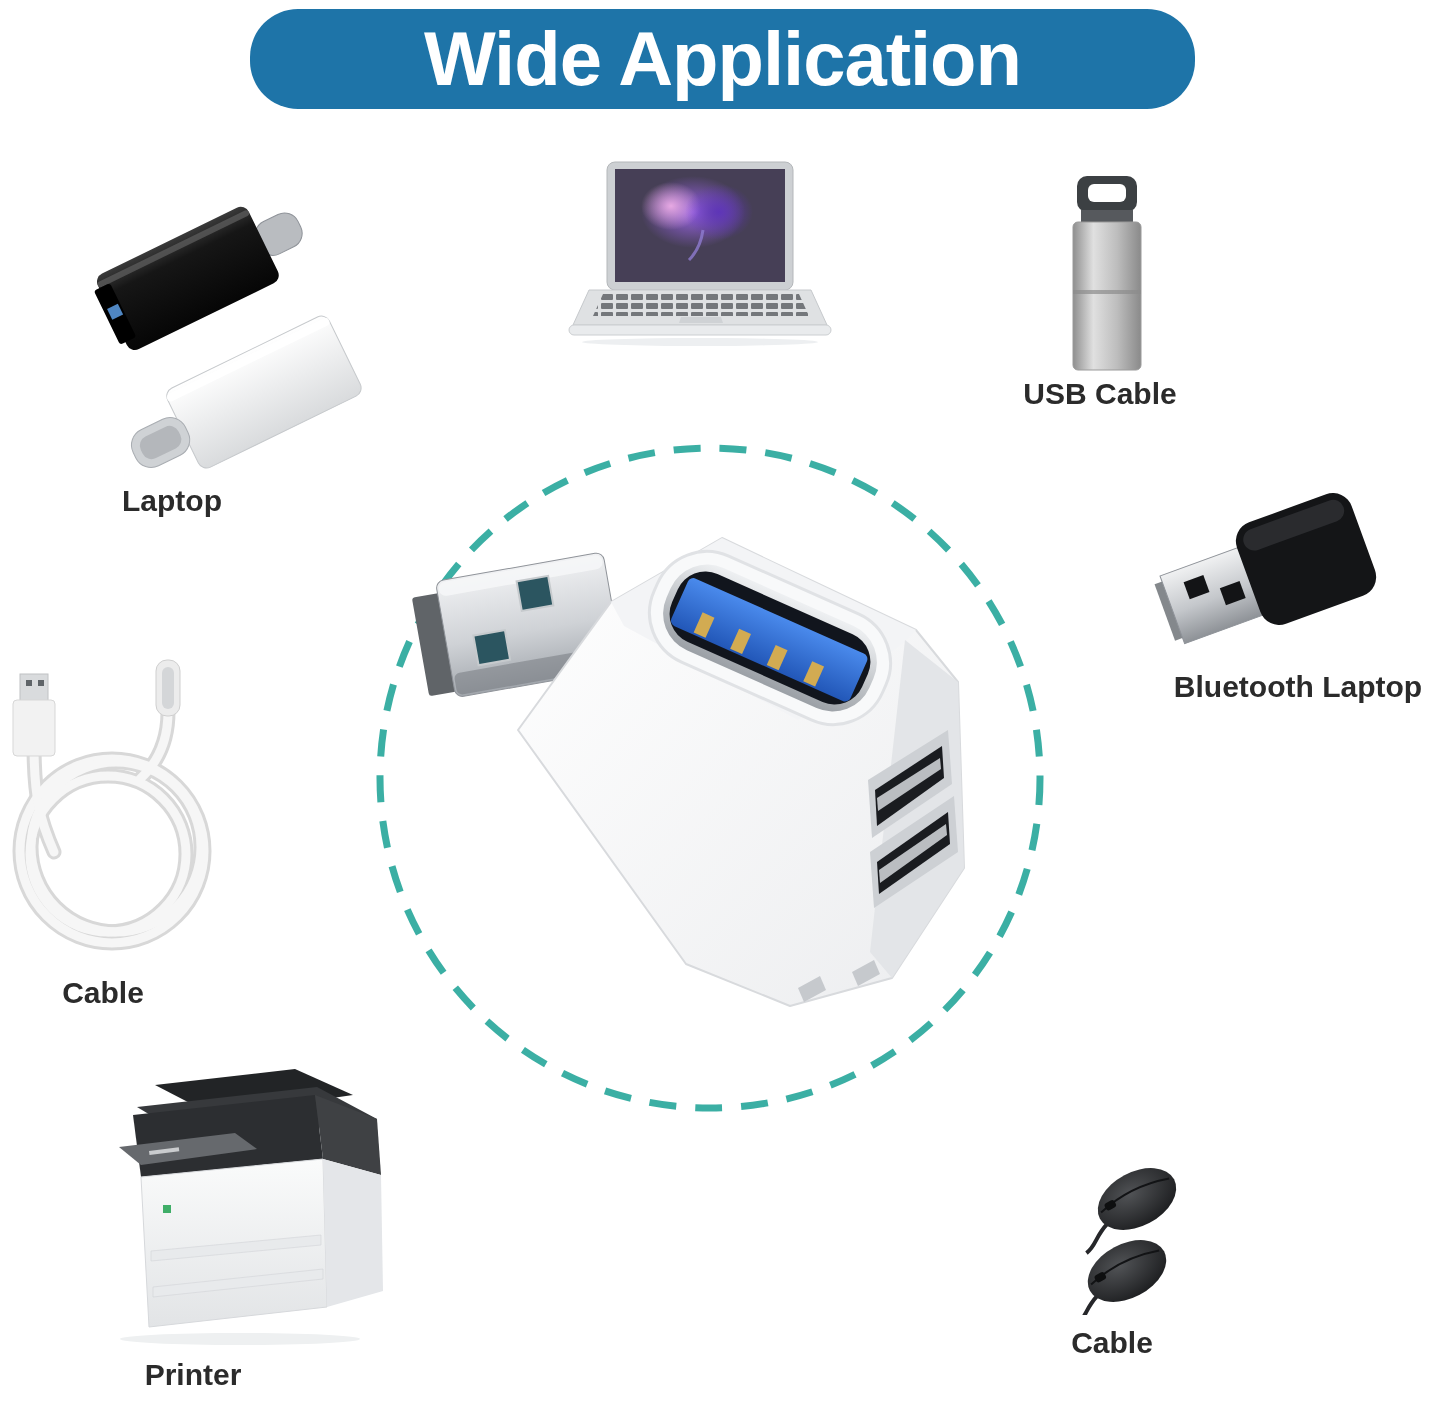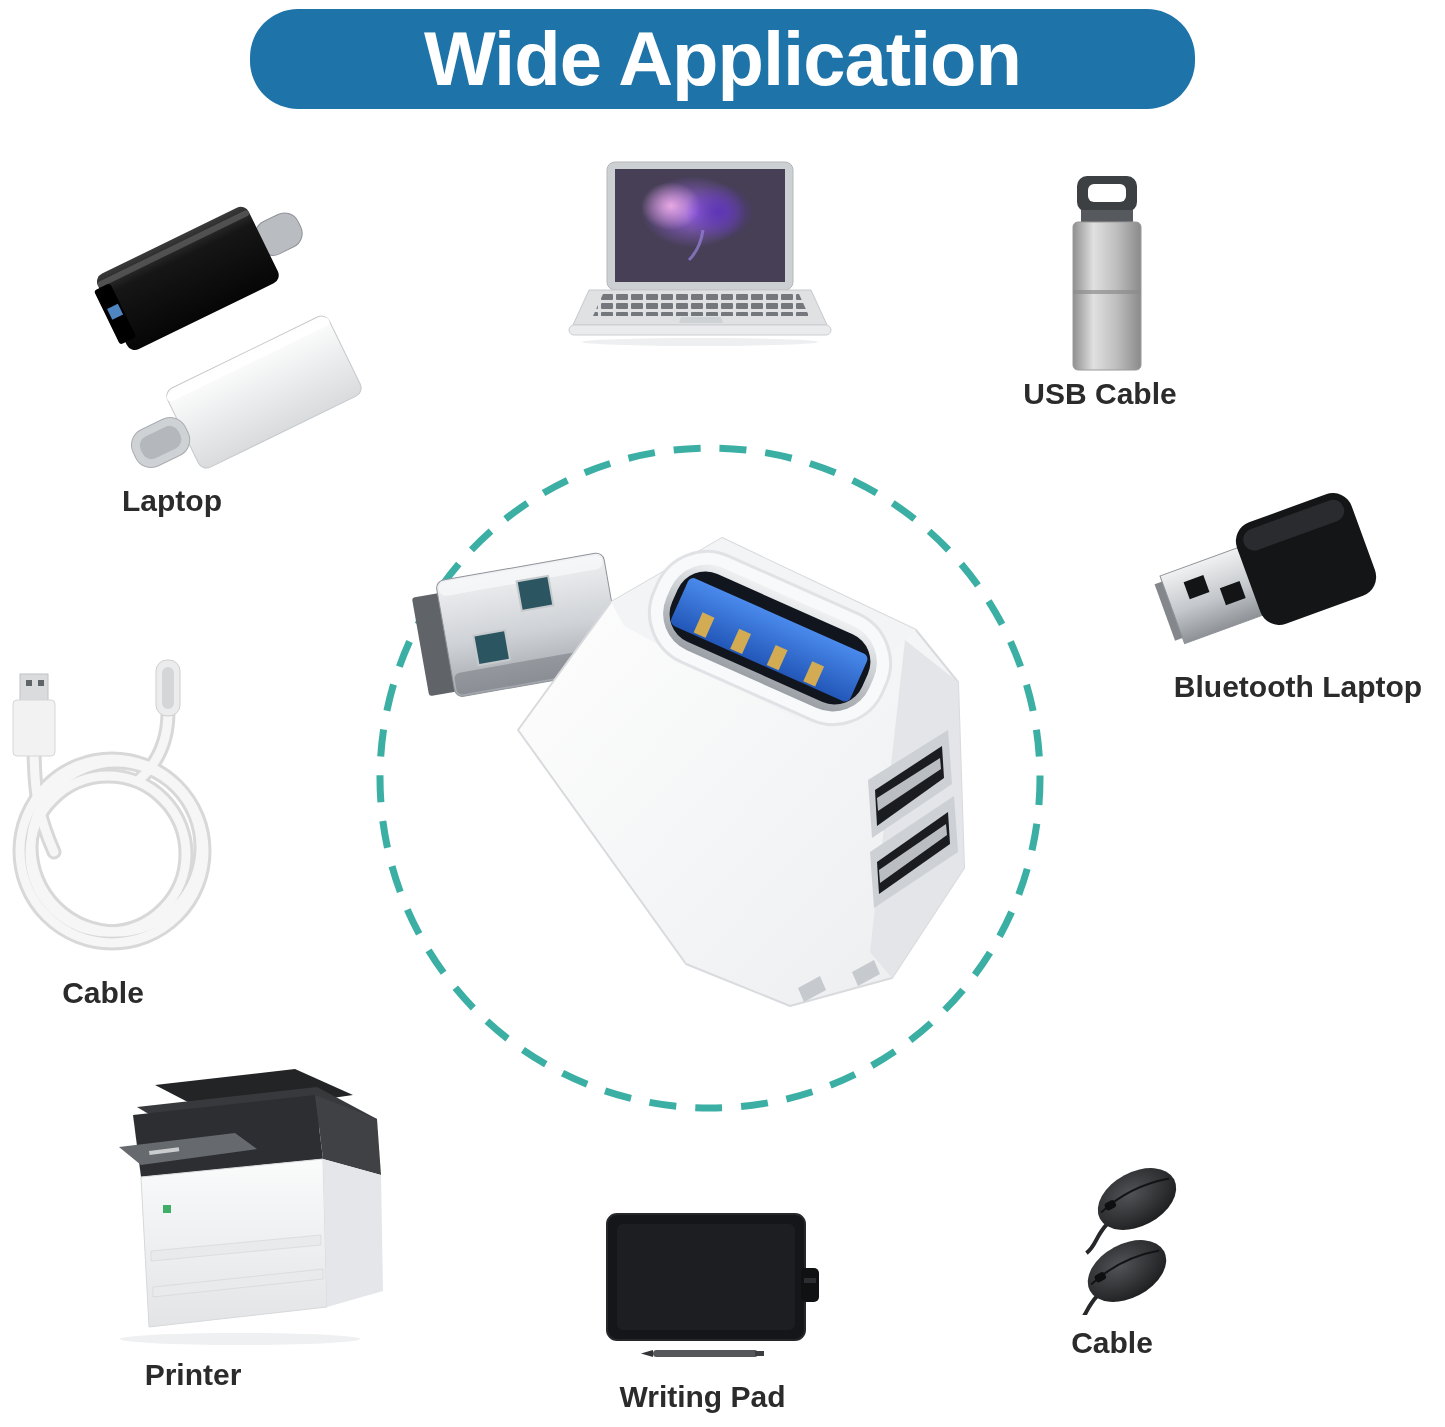--- a/index.html
+++ b/index.html
@@ -232,32 +232,20 @@
       <polygon points="56,122 238,104 242,252 64,272" fill="url(#prWhite)" stroke="#d6d8db"></polygon>
       <polygon points="238,104 296,120 298,236 242,252" fill="#e4e6e9"></polygon>
       <polygon points="66,196 236,180 236,190 66,206" fill="#e8eaec" stroke="#d2d4d7" stroke-width=".6"></polygon>
       <polygon points="68,232 238,214 238,224 68,242" fill="#e8eaec" stroke="#d2d4d7" stroke-width=".6"></polygon>
       <rect x="78" y="150" width="8" height="8" fill="#3fae68"></rect>
       <ellipse cx="155" cy="284" rx="120" ry="6" fill="#eef0f1"></ellipse>
     </svg>
     <figcaption class="plabel" style="left:8px;top:303px;width:200px;">Printer</figcaption>
   </figure>
 
-  <figure style="left:595px;top:1210px;width:240px;height:217px;">
-    <svg class="art" width="240" height="160" viewBox="0 0 240 160">
-      <rect x="12" y="4" width="198" height="126" rx="10" fill="#151619" stroke="#26272a" stroke-width="2"></rect>
-      <rect x="22" y="14" width="178" height="106" rx="6" fill="#1d1e21"></rect>
-      <rect x="206" y="58" width="18" height="34" rx="5" fill="#101113"></rect>
-      <rect x="209" y="68" width="12" height="5" fill="#2c2d30"></rect>
-      <rect x="58" y="140" width="105" height="7" rx="3.5" fill="#55575a"></rect>
-      <polygon points="46,143.5 58,140 58,147" fill="#333436"></polygon>
-      <rect x="160" y="141" width="9" height="5" fill="#3c3e41"></rect>
-    </svg>
-    <figcaption class="plabel" style="left:-5px;top:170px;width:225px;">Writing Pad</figcaption>
-  </figure>
 
   <figure style="left:1055px;top:1155px;width:180px;height:210px;">
     <svg class="art" width="150" height="160" viewBox="0 0 150 160">
       <defs>
         <radialGradient id="mouseG" cx=".45" cy=".35" r=".75">
           <stop offset="0" stop-color="#515356"></stop>
             <stop offset="1" stop-color="#17181a"></stop>
         </radialGradient>
       </defs>
       <g transform="translate(82,44) rotate(-28)">

